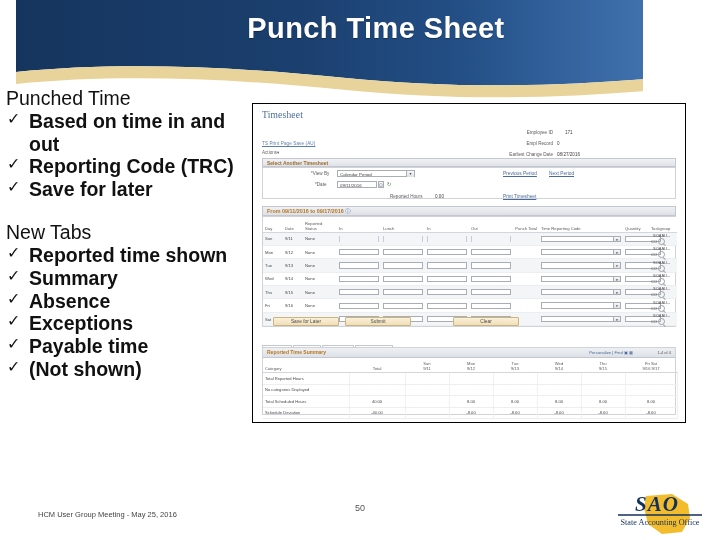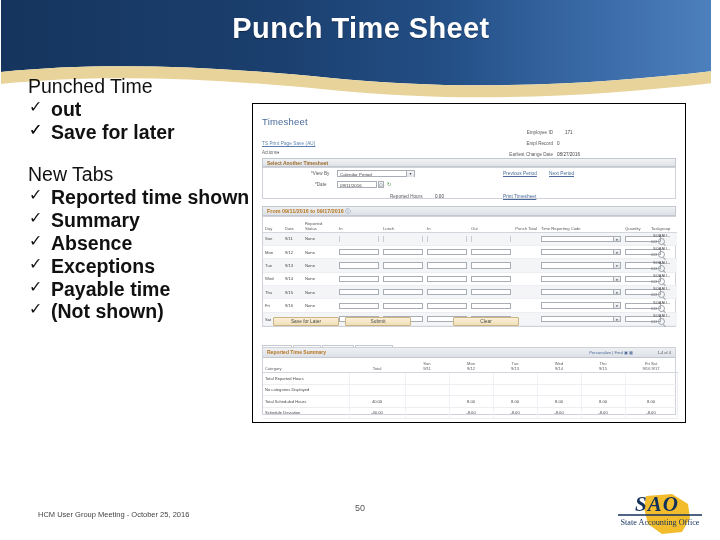--- a/index.html
+++ b/index.html
@@ -4,31 +4,31 @@
 <style>
   html,body{margin:0;padding:0;}
   body{
     width:720px;height:540px;overflow:hidden;
     background:#ffffff;
     font-family:"Liberation Sans", sans-serif;
     position:relative;
   }
 
   
-  #banner{position:absolute;left:1px;top:0;width:710px;height:100px;overflow:hidden;}
+  #banner{position:absolute;left:16px;top:0;width:627px;height:100px;overflow:hidden;}
   #banner svg{display:block;width:720px;height:100px;}
   #slide-title{
     position:absolute;left:0;top:12px;width:720px;text-align:center;
     color:#ffffff;font-size:29px;font-weight:bold;letter-spacing:.4px;
     font-family:"Liberation Sans", sans-serif;
     text-shadow:0 1px 1px rgba(0,0,0,.35);
   }
 
   
-  #left-col{position:absolute;left:6px;top:76px;width:248px;margin-left:22px;}
+  #left-col{position:absolute;left:6px;top:88px;width:248px;}
   .blk-head{
     font-size:19.5px;color:#111;font-weight:400;line-height:1.12;
     margin:0 0 1px 0;
   }
   .bullets{list-style:none;margin:0;padding:0;}
   .bullets li{
     position:relative;padding-left:23px;
     font-size:19.5px;font-weight:bold;color:#111;
     line-height:1.12;margin-bottom:1px;
   }
@@ -45,22 +45,23 @@
   
   #shot{
     position:absolute;left:252px;top:103px;width:432px;height:318px;
     border:1.5px solid #000;background:#ffffff;overflow:hidden;
     font-family:"Liberation Sans", sans-serif;
     color:#3a3a3a;
   }
   #shot-inner{padding:0;position:relative;width:100%;height:100%;}
 
   .ps-title{
-    position:absolute;left:9px;top:12px;font-size:9.5px;color:#4a6b99;
+    position:absolute;left:9px;top:6px;font-size:9.5px;color:#4a6b99;
     letter-spacing:.2px;
+    font-family:Liberation Serif, serif;
   }
   .ps-link{
     position:absolute;left:9px;top:37px;font-size:4.6px;color:#5a7fae;
     text-decoration:underline;letter-spacing:.1px;
   }
   .ps-actions{
     position:absolute;left:9px;top:46px;font-size:4.6px;color:#6a6a6a;
   }
   .ps-right-lbl{position:absolute;font-size:4.6px;color:#5a5a5a;text-align:right;}
   .ps-right-val{position:absolute;font-size:4.6px;color:#3f3f3f;}
@@ -212,27 +213,32 @@
   <div id="slide-title">Punch Time Sheet</div>
 </div>
 
 <div id="left-col">
 
   <div class="blk-head">Punched Time</div>
 
   <ul class="bullets">
     <li>
       <span class="chk">✓</span>
+      <span>Based on time in and</span>
     </li>
     <li class="cont">
       
       <span>out</span>
     </li>
     <li>
       <span class="chk">✓</span>
+    </li>
+    <li class="cont">
+      
+      <span>Reporting Code (TRC)</span>
     </li>
     <li>
       <span class="chk">✓</span>
       <span>Save for later</span>
     </li>
   </ul>
 
   <div class="gap"></div>
 
   <div class="blk-head">New Tabs</div>
@@ -616,21 +622,21 @@
             <td style="text-align:center;">-8.00</td>
             <td style="text-align:center;">-8.00</td>
           </tr>
         </tbody>
       </table>
     </div>
 
   </div>
 </div>
 
-<div id="foot-note">HCM User Group Meeting - October 25, 2016</div>
+<div id="foot-note">HCM User Group Meeting - May 25, 2016</div>
 <div id="page-num">50</div>
 
 <div id="sao-logo">
   <svg viewBox="0 0 110 52" width="110" height="52">
     <path d="M44,12 L70,10 L86,20 L88,34 L80,48 L60,50 L46,40 L42,24 Z" fill="#f2b821" opacity="0.95"></path>
     <text x="55" y="27" font-family="Liberation Serif, serif" font-size="21" font-weight="bold" font-style="italic" fill="#12305c" text-anchor="middle" letter-spacing="1">SAO</text>
     <line x1="16" y1="31" x2="100" y2="31" stroke="#12305c" stroke-width="1.4"></line>
     <text x="58" y="41" font-family="Liberation Serif, serif" font-size="8.2" fill="#12305c" text-anchor="middle">State Accounting Office</text>
   </svg>
 </div>

